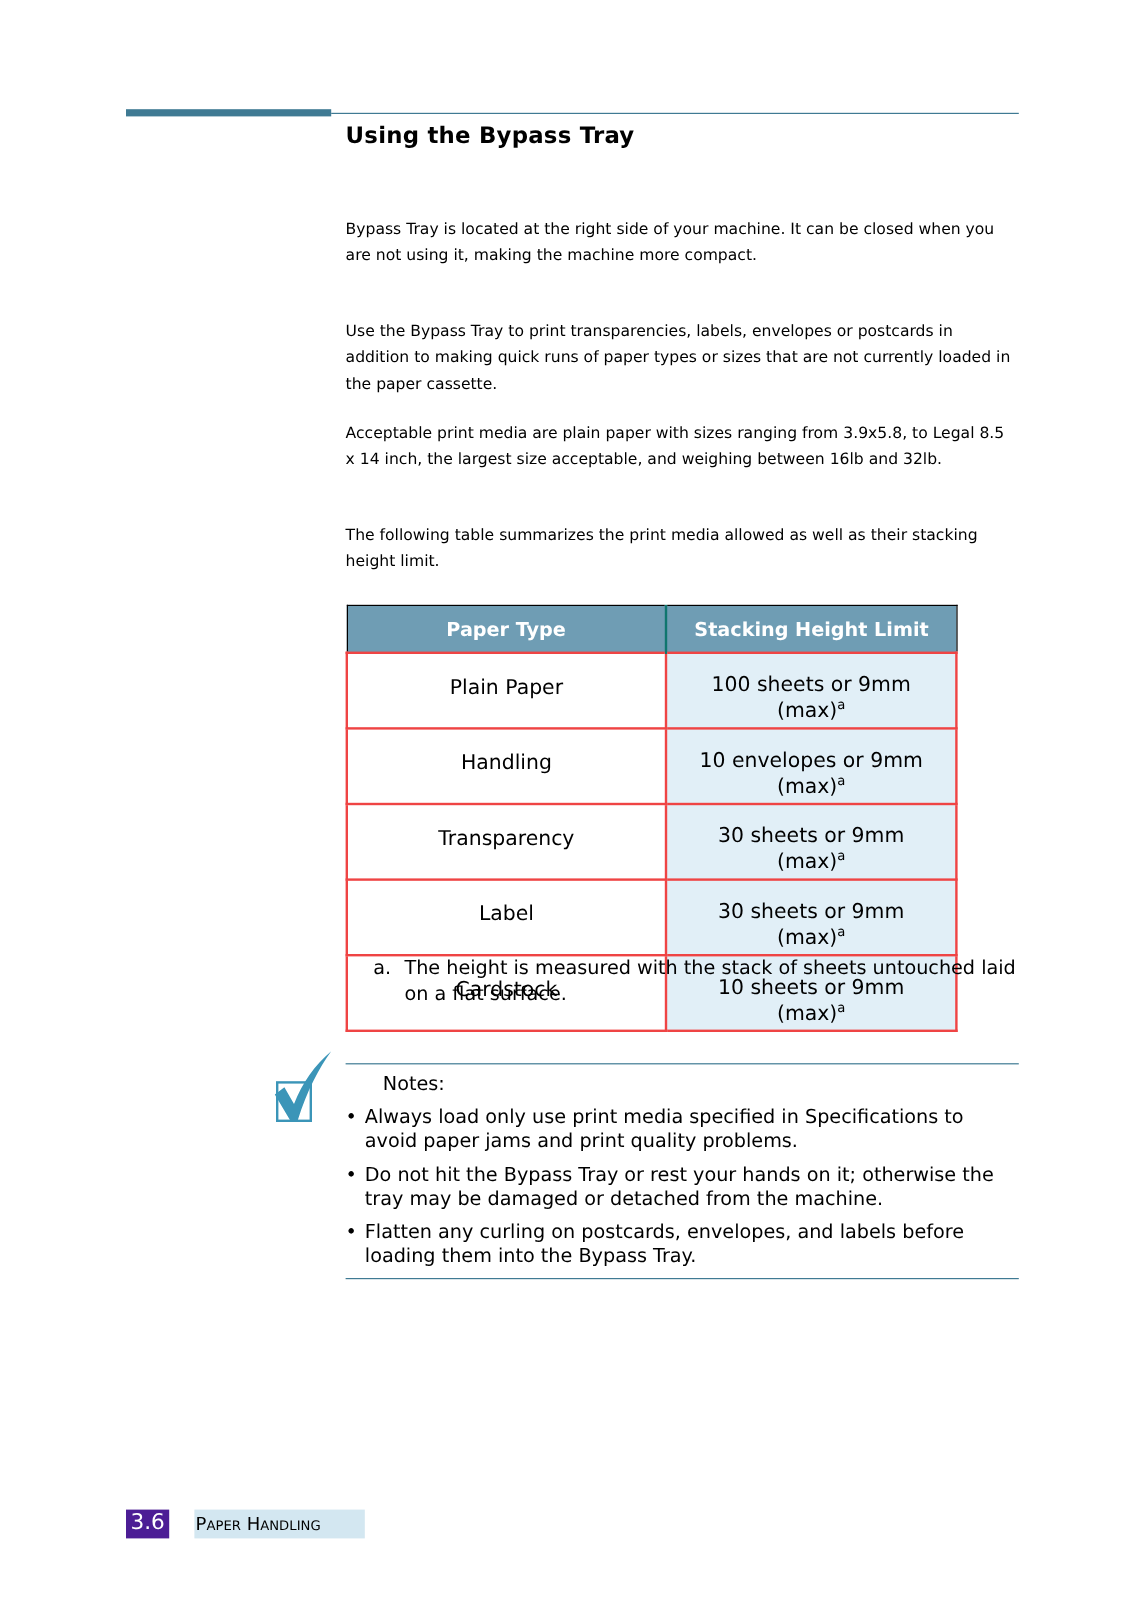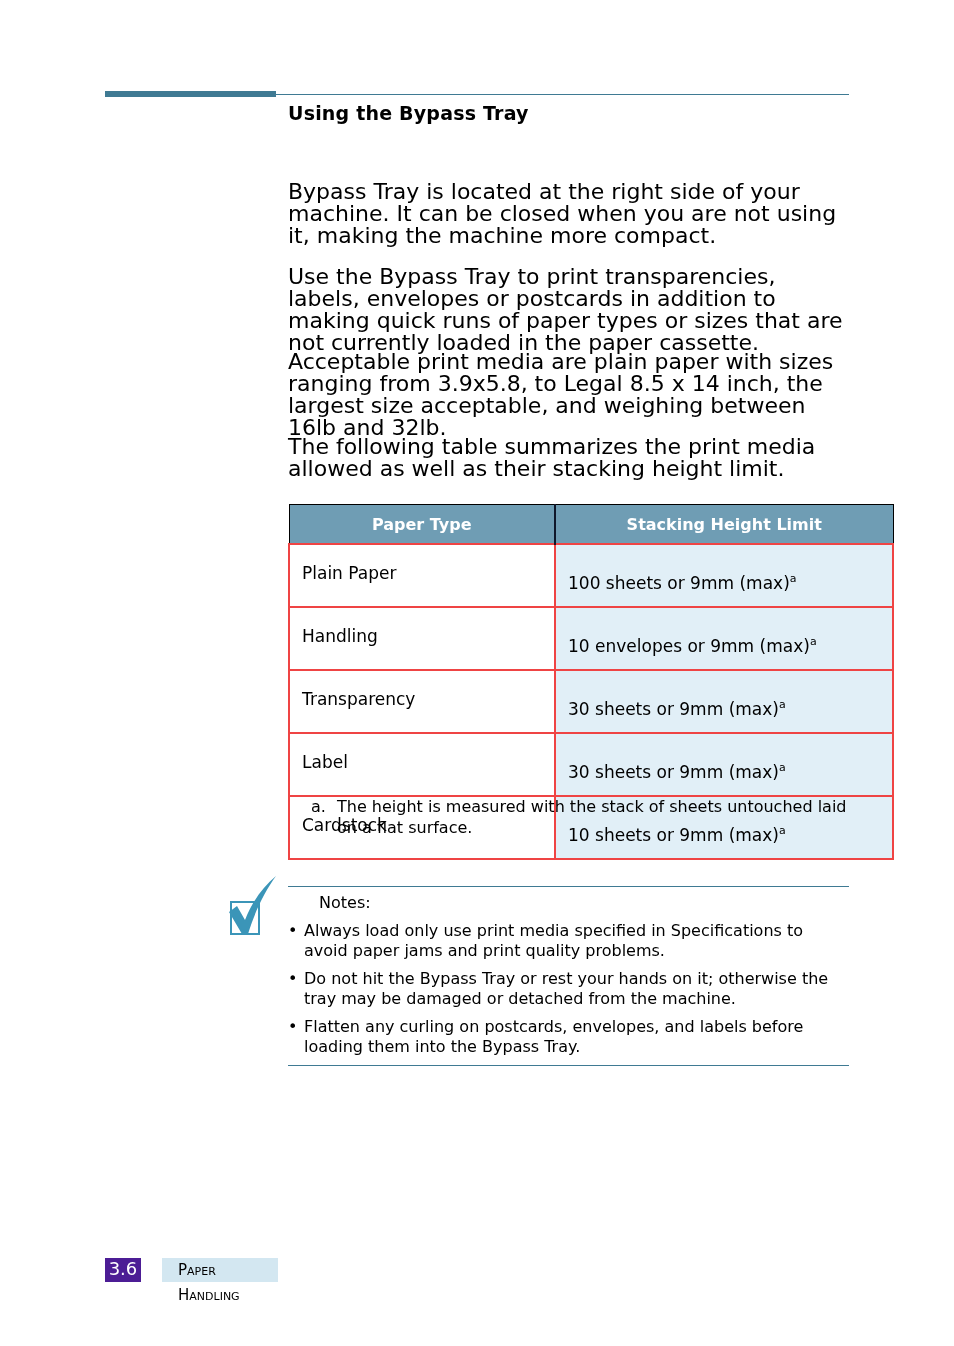--- a/index.html
+++ b/index.html
@@ -1,39 +1,39 @@
 <!DOCTYPE html>
 <html><head>
 <meta charset="utf-8">
 <style>
   html, body { margin:0; padding:0; background:#fff; }
   body { width:954px; height:1346px; position:relative; font-family:"DejaVu Sans", sans-serif; color:#000; overflow:hidden; }
   .rule-thick { position:absolute; left:105px; top:91px; width:171px; height:6px; background:#3f7a93; }
   .rule-thin { position:absolute; left:276px; top:94px; width:573px; height:1px; background:#3f7a93; }
   h1 { position:absolute; left:288px; top:102px; margin:0; font-size:19px; font-weight:bold; letter-spacing:0.2px; }
-  .para { position:absolute; left:288px; width:560px; font-size:22px; line-height:22px; margin:0; }
-  table.media { position:absolute; left:288px; top:504px; width:606px; border-collapse:collapse; font-size:17px; }
+  .para { position:absolute; left:288px; width:560px; font-size:13px; line-height:22px; margin:0; }
+  table.media { position:absolute; left:288px; top:504px; width:510px; border-collapse:collapse; font-size:17px;text-align:center; }
   table.media th { background:#6f9db4; color:#fff; font-size:16px; font-weight:bold; height:38px; border:1px solid #000; padding:0; }
-  table.media th + th { border-left:2px solid #0f172a; }
+  table.media th + th { border-left:2px solid #0f766e; }
   table.media td { height:48px; border:2px solid #ef4444; padding:0 12px; vertical-align:middle; }
   table.media td.t { width:240px; padding-bottom:6px; }
   table.media td.v { background:#e1eff7; border-left:1px solid #e1eff7; padding-top:13px; }
   sup { font-size:11px; }
   .foot { position:absolute; left:288px; top:796px; width:560px; font-size:16px; line-height:21px;margin-left:23px; }
   .foot .lbl { display:inline-block; width:26px; }
   .foot .cont { padding-left:26px; }
   .notes-top { position:absolute; left:288px; top:886px; width:561px; height:1px; background:#3f7a93; }
   .notes-bot { position:absolute; left:288px; top:1065px; width:561px; height:1px; background:#3f7a93; }
   .check { position:absolute; left:228px; top:876px; width:50px; height:62px; }
   .notes { position:absolute; left:288px; top:893px; width:560px; font-size:16px; line-height:20px; }
   .notes .title { font-weight:normal; margin-bottom:8px;margin-left:31px; }
   .notes .item { display:flex; margin-bottom:8px; }
   .notes .bullet { width:16px; flex:none; }
   .pg-num { position:absolute; left:105px; top:1258px; width:36px; height:24px; background:#4c1d95; color:#fff; font-size:18px; line-height:22px; text-align:center; }
-  .pg-sec { position:absolute; left:162px; top:1258px; width:116px; height:24px; background:#d3e7f1; font-size:15px; line-height:25px; padding-left:16px; box-sizing:border-box; font-variant:small-caps; }
+  .pg-sec { position:absolute; left:162px; top:1258px; width:142px; height:24px; background:#d3e7f1; font-size:15px; line-height:25px; padding-left:1px; box-sizing:border-box; font-variant:small-caps; }
 </style>
 </head>
 <body>
 
 <div class="rule-thick"></div>
 <div class="rule-thin"></div>
 <h1>Using the Bypass Tray</h1>
 
 <p class="para" style="top:181px">Bypass Tray is located at the right side of your machine. It can be closed when you are not using it, making the machine more compact.</p>
 <p class="para" style="top:266px">Use the Bypass Tray to print transparencies, labels, envelopes or postcards in addition to making quick runs of paper types or sizes that are not currently loaded in the paper cassette.</p>

